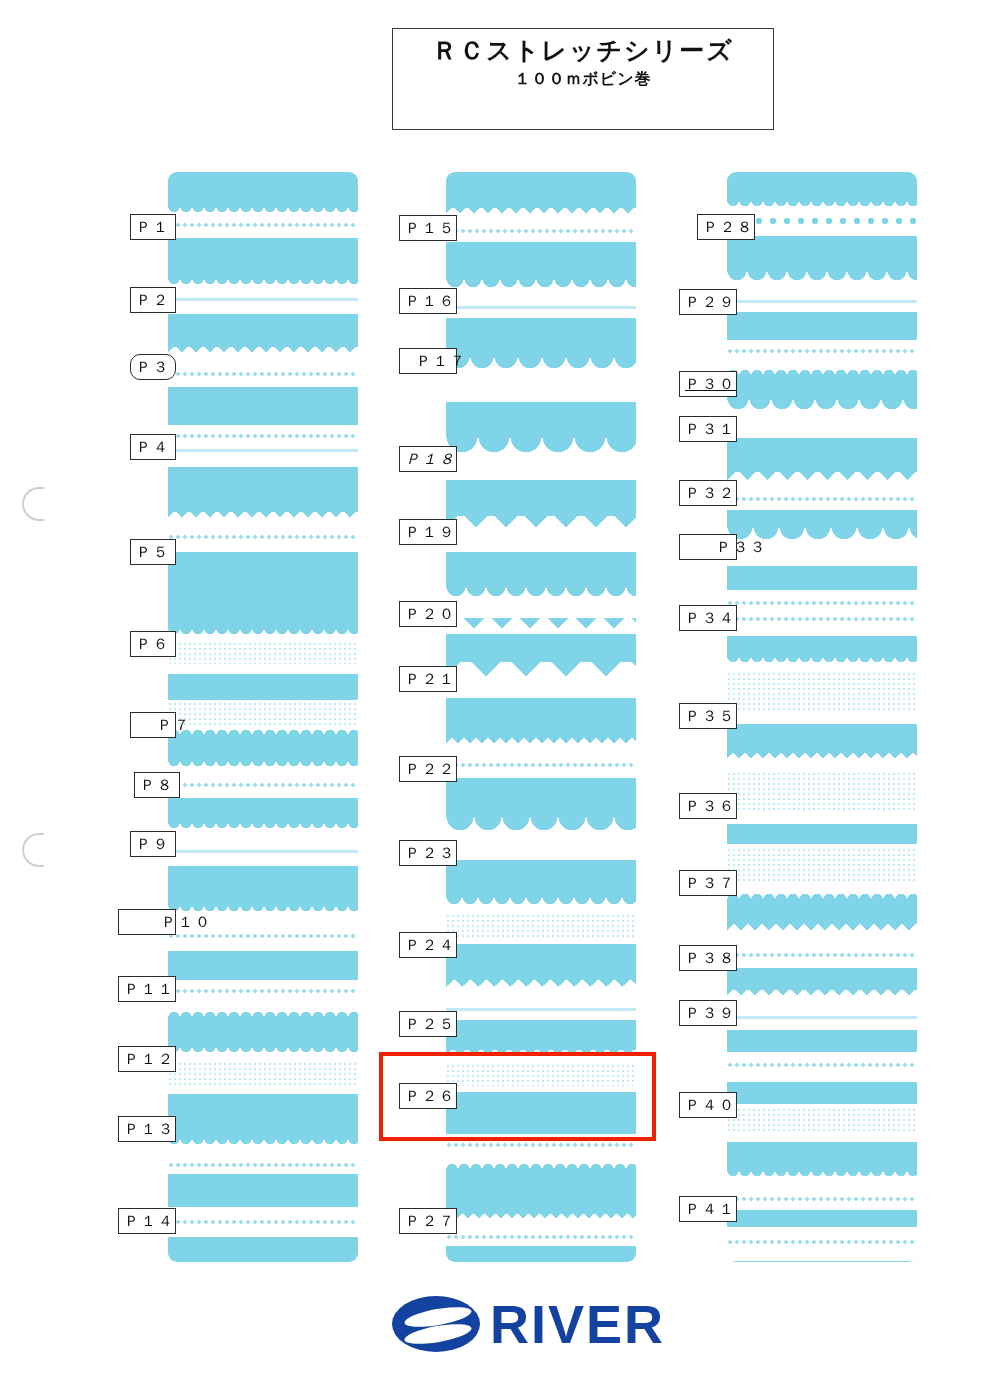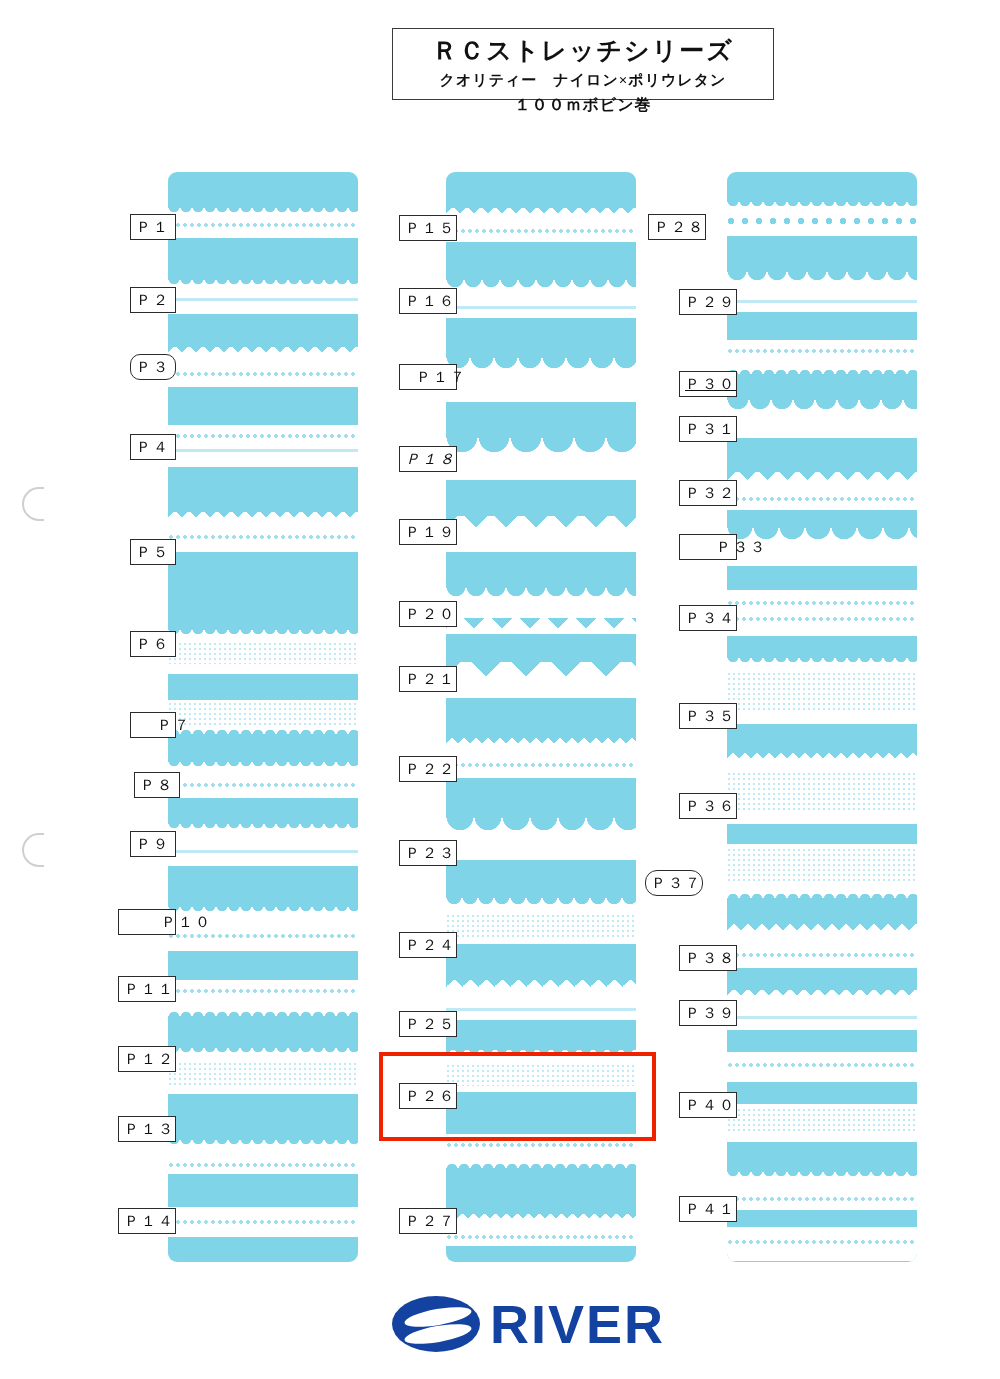--- a/index.html
+++ b/index.html
@@ -14,21 +14,21 @@
     font-family: "Liberation Serif", serif;
     overflow: hidden;
   }
 
   
   #title-box {
     position: absolute;
     left: 392px;
     top: 28px;
     width: 382px;
-    height: 72px;
+    height: 102px;
     border: 1px solid #3a3a3a;
     background: #ffffff;
     box-sizing: border-box;
     text-align: center;
     padding-top: 6px;
   }
   #title-box .line1 {
     font-size: 25px;
     font-weight: bold;
     letter-spacing: 2px;
@@ -209,21 +209,20 @@
     color: #1442a0;
     margin-left: 10px;
     line-height: 56px;
   }
 </style>
 </head>
 <body>
 
 <div id="title-box">
   <div class="line1">ＲＣストレッチシリーズ</div>
-  <div class="line2">クオリティー　ナイロン×ポリウレタン</div>
   <div class="line3">１００ｍボビン巻</div>
 </div>
 
 <div class="punch" id="punch-top"></div>
 <div class="punch" id="punch-bottom"></div>
 
 <div class="column" id="column-1">
   <div class="band" style="top:36px;height:30px;">
     <div class="scallop-top"></div>
     <div class="dots" style="top:14px;"></div>
@@ -408,42 +407,42 @@
 <div class="label w2" style="left:134px;top:772px;">Ｐ８</div>
 <div class="label w2" style="left:130px;top:831px;">Ｐ９</div>
 <div class="label w3" style="left:118px;top:909px;padding-left:42px;">Ｐ１０</div>
 <div class="label w3" style="left:118px;top:976px;">Ｐ１１</div>
 <div class="label w3" style="left:118px;top:1046px;">Ｐ１２</div>
 <div class="label w3" style="left:118px;top:1116px;">Ｐ１３</div>
 <div class="label w3" style="left:118px;top:1208px;">Ｐ１４</div>
 
 <div class="label w3" style="left:399px;top:215px;">Ｐ１５</div>
 <div class="label w3" style="left:399px;top:288px;">Ｐ１６</div>
-<div class="label w3" style="left:399px;top:364px;padding-left:16px;">Ｐ１７</div>
+<div class="label w3" style="left:399px;top:348px;padding-left:16px;">Ｐ１７</div>
 <div class="label w3" style="left:399px;top:446px;font-style:italic;">Ｐ１８</div>
 <div class="label w3" style="left:399px;top:519px;">Ｐ１９</div>
 <div class="label w3" style="left:399px;top:601px;">Ｐ２０</div>
 <div class="label w3" style="left:399px;top:666px;">Ｐ２１</div>
 <div class="label w3" style="left:399px;top:756px;">Ｐ２２</div>
 <div class="label w3" style="left:399px;top:840px;">Ｐ２３</div>
 <div class="label w3" style="left:399px;top:932px;">Ｐ２４</div>
 <div class="label w3" style="left:399px;top:1011px;">Ｐ２５</div>
 <div class="label w3" style="left:399px;top:1083px;">Ｐ２６</div>
 <div class="label w3" style="left:399px;top:1208px;">Ｐ２７</div>
 
-<div class="label w3" style="left:648px;top:214px;">Ｐ２８</div>
+<div class="label w3" style="left:697px;top:214px;">Ｐ２８</div>
 <div class="label w3" style="left:679px;top:289px;">Ｐ２９</div>
 <div class="label w3" style="left:679px;top:371px;text-decoration:underline;">Ｐ３０</div>
 <div class="label w3" style="left:679px;top:416px;">Ｐ３１</div>
 <div class="label w3" style="left:679px;top:480px;">Ｐ３２</div>
 <div class="label w3" style="left:679px;top:534px;padding-left:36px;">Ｐ３３</div>
 <div class="label w3" style="left:679px;top:605px;">Ｐ３４</div>
 <div class="label w3" style="left:679px;top:703px;">Ｐ３５</div>
 <div class="label w3" style="left:679px;top:793px;">Ｐ３６</div>
-<div class="label w3" style="left:645px;top:870px;border-radius:12px;">Ｐ３７</div>
+<div class="label w3" style="left:679px;top:870px;">Ｐ３７</div>
 <div class="label w3" style="left:679px;top:945px;">Ｐ３８</div>
 <div class="label w3" style="left:679px;top:1000px;">Ｐ３９</div>
 <div class="label w3" style="left:679px;top:1092px;">Ｐ４０</div>
 <div class="label w3" style="left:679px;top:1196px;">Ｐ４１</div>
 
 <div id="highlight-box"></div>
 
 <div id="logo">
   <div id="logo-mark"></div>
   <div id="logo-text">RIVER</div>

